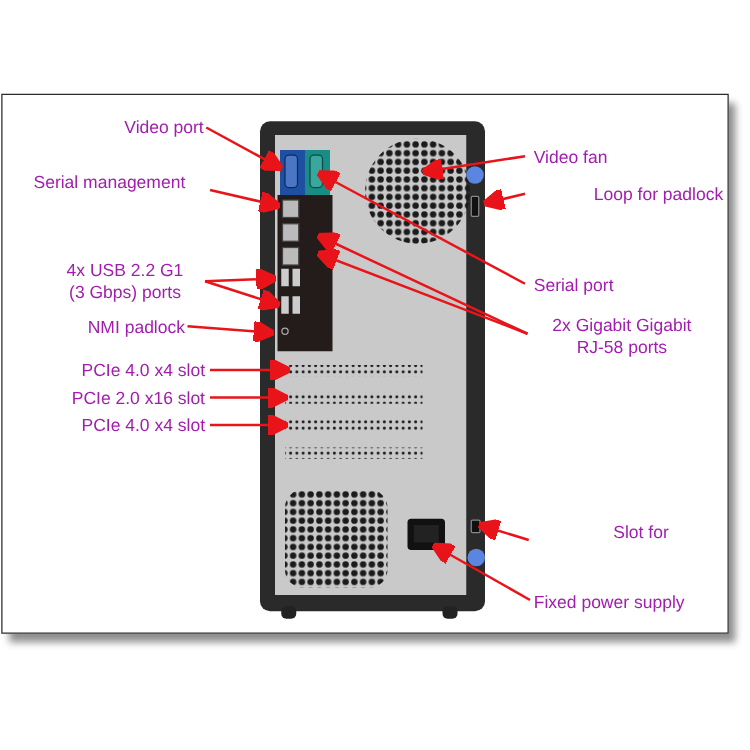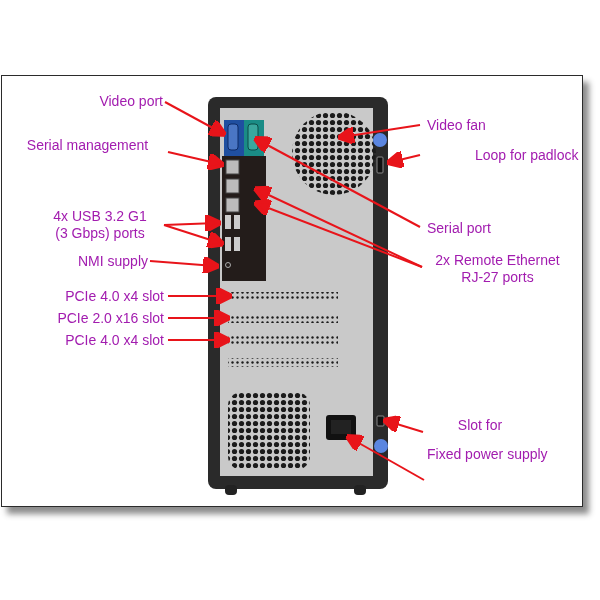--- a/index.html
+++ b/index.html
@@ -82,31 +82,31 @@
     <line x1="423" y1="432" x2="387" y2="421" marker-end="url(#ah)"></line>
     <line x1="424" y1="480" x2="350" y2="438" marker-end="url(#ah)"></line>
   </g>
 </svg>
 
 <div class="lbl r" style="left:40px;top:93px;width:123px;">Video port</div>
 <div class="lbl c" style="left:10px;top:137px;width:155px;">
   <div>Serial management</div>
 </div>
 <div class="lbl c" style="left:40px;top:208px;width:120px;">
-  <div>4x USB 3.2 G1</div>
+  <div>4x USB 2.2 G1</div>
   <div>(3 Gbps) ports</div>
 </div>
-<div class="lbl r" style="left:30px;top:253px;width:118px;">NMI supply</div>
+<div class="lbl r" style="left:30px;top:253px;width:118px;">NMI padlock</div>
 <div class="lbl r" style="left:20px;top:288px;width:144px;">PCIe 4.0 x4 slot</div>
 <div class="lbl r" style="left:20px;top:310px;width:144px;">PCIe 2.0 x16 slot</div>
 <div class="lbl r" style="left:20px;top:332px;width:144px;">PCIe 4.0 x4 slot</div>
 
 <div class="lbl" style="left:427px;top:117px;">Video fan</div>
 <div class="lbl" style="left:427px;top:147px;margin-left:48px;">Loop for padlock</div>
 <div class="lbl" style="left:427px;top:220px;">Serial port</div>
 <div class="lbl c" style="left:425px;top:252px;width:145px;">
-  <div>2x Remote Ethernet</div>
-  <div>RJ-27 ports</div>
+  <div>2x Gigabit Gigabit</div>
+  <div>RJ-58 ports</div>
 </div>
-<div class="lbl c" style="left:425px;top:417px;width:110px;">
+<div class="lbl c" style="left:425px;top:417px;width:110px;text-align:right;">
   <div>Slot for</div>
 </div>
-<div class="lbl" style="left:427px;top:446px;">Fixed power supply</div>
+<div class="lbl" style="left:427px;top:473px;">Fixed power supply</div>
 
 </body></html>

